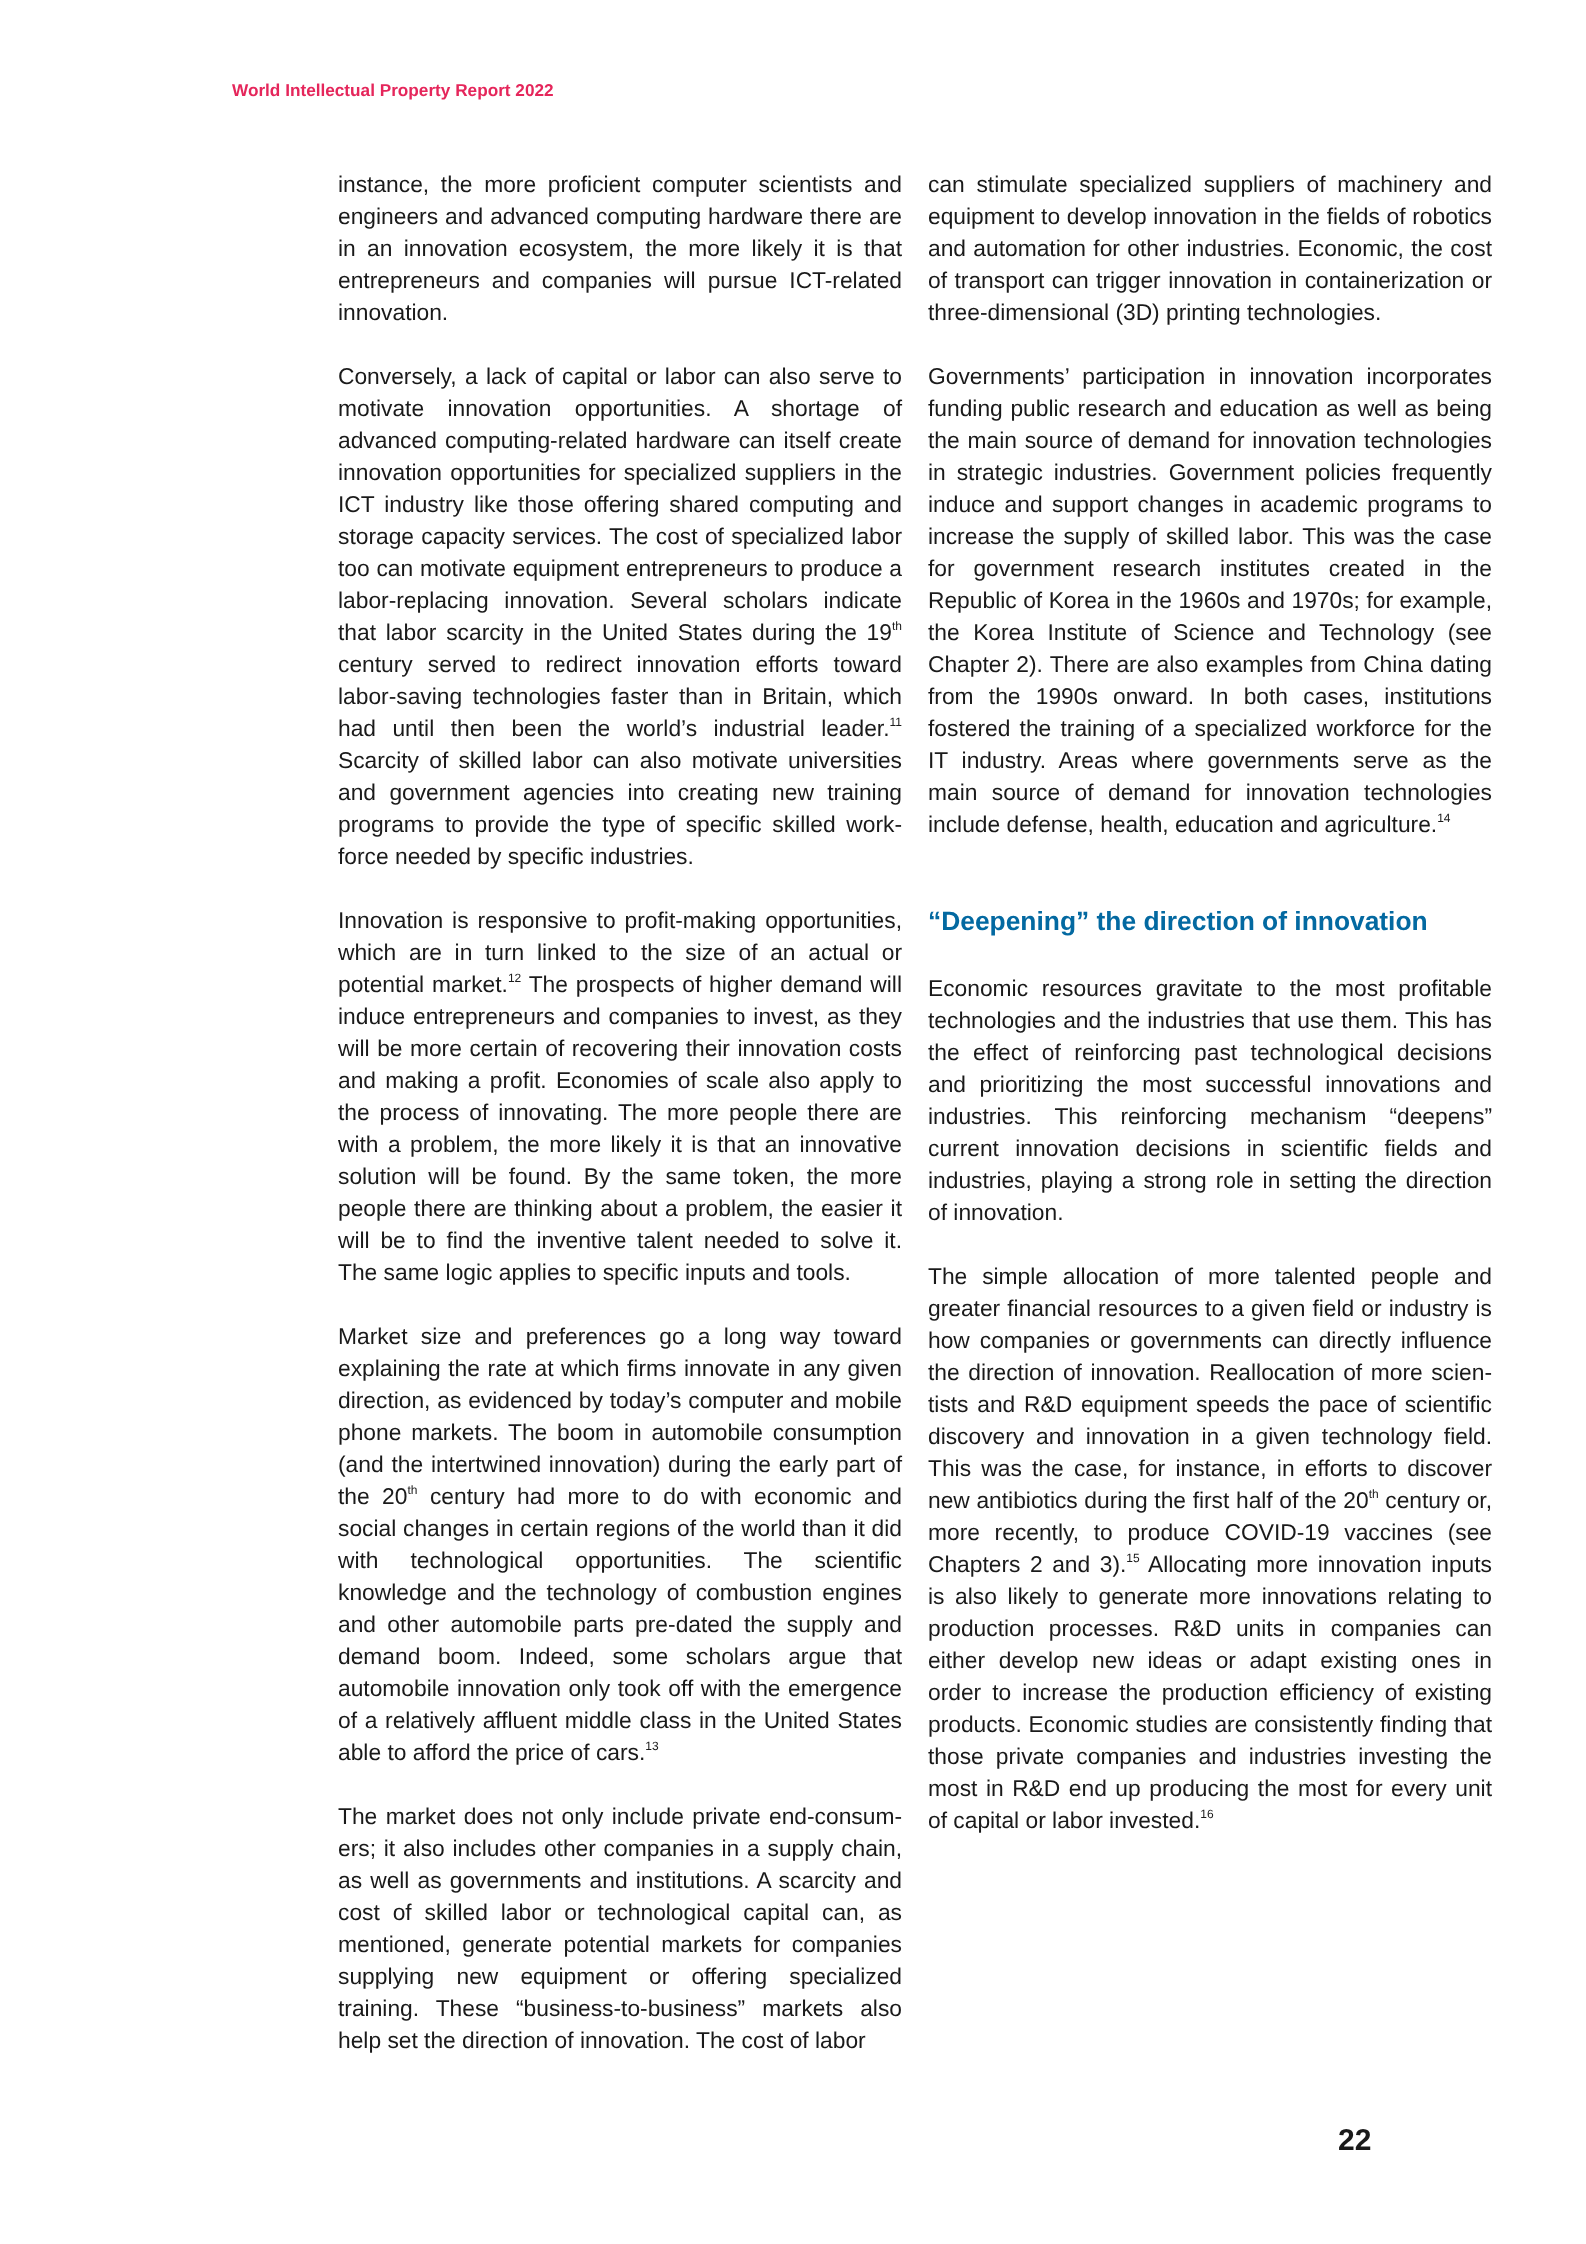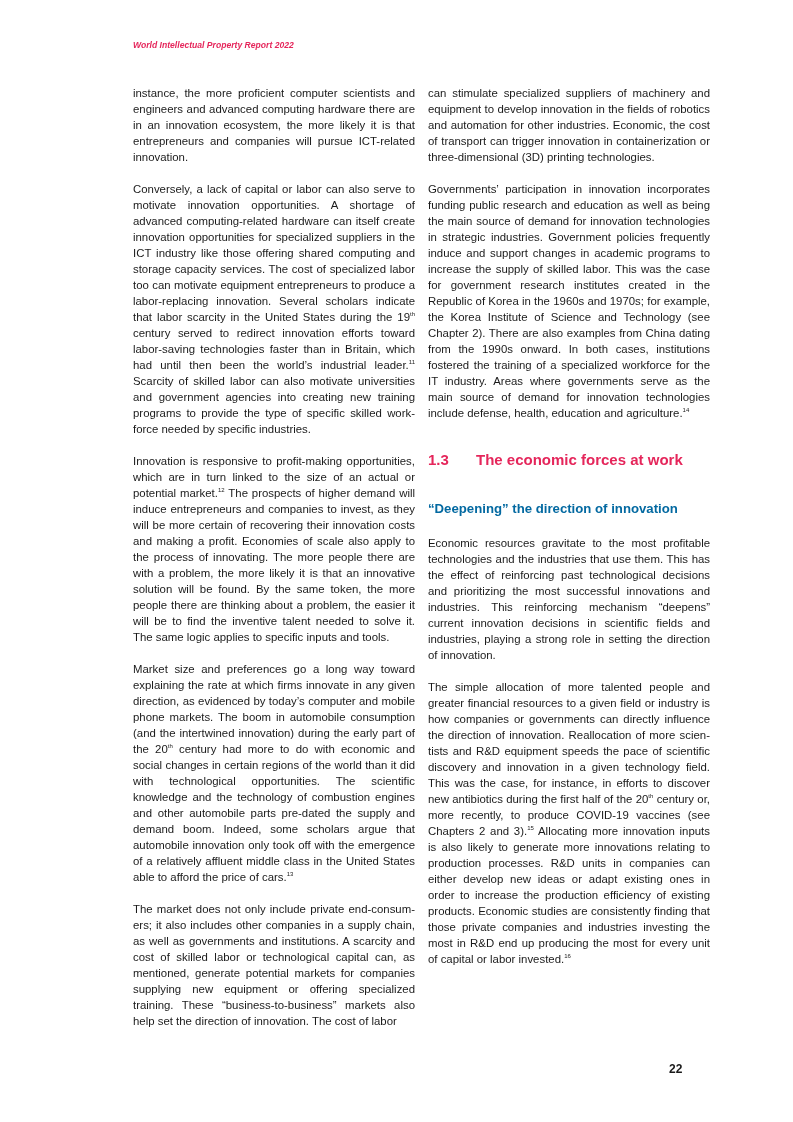--- a/index.html
+++ b/index.html
@@ -1,47 +1,46 @@
 <!DOCTYPE html>
 <html><head>
 <meta charset="utf-8">
 <style>
   html, body { margin: 0; padding: 0; background: #ffffff; }
   body { width: 793px; height: 1122px; position: relative; overflow: hidden;
          font-family: "Liberation Sans", sans-serif; color: #1a1a1a; }
-  .running-head { position: absolute; left: 133px; top: 40px; font-size: 8.6px; font-weight: bold;
-                  color: #e5265b; letter-spacing: 0; font-style: italic; }
+  .running-head { position: absolute; left: 116px; top: 40px; font-size: 8.6px; font-weight: bold;
+                  color: #e5265b; letter-spacing: 0; }
   .col { position: absolute; top: 85px; width: 282px; font-size: 11.4px; line-height: 16px;
-         text-align: justify; }
+         text-align: justify; margin-left: 36px; }
   .col.left { left: 133px; }
   .col.right { left: 428px; }
   .col p { margin: 0 0 16px 0; hyphens: manual; }
   sup { font-size: 6px; line-height: 0; vertical-align: 5px; }
   .section-head { color: #e5265b; font-weight: bold; font-size: 15px; line-height: 18px;
                   margin: 30px 0 18px 0 !important; text-align: left; }
   .section-head .num { display: inline-block; width: 48px; }
   .sub-head { color: #0369a1; font-weight: bold; font-size: 13.2px; line-height: 16px;
               margin: 32px 0 18px 0 !important; text-align: left; }
-  .page-number { position: absolute; left: 669px; top: 1062px; font-size: 12px; font-weight: bold; color: #1a1a1a; }
+  .page-number { position: absolute; left: 669px; top: 1062px; font-size: 15px; font-weight: bold; color: #1a1a1a; }
 </style>
 </head>
 <body>
 
 <div class="running-head">World Intellectual Property Report 2022</div>
 
 <div class="col left">
   <p>instance, the more proficient computer scientists and engineers and advanced computing hardware there are in an innovation ecosystem, the more likely it is that entrepreneurs and companies will pursue ICT-related innovation.</p>
   <p><span>Conversely, a lack of capital or labor can also serve to motivate innovation opportunities. A shortage of advanced computing-related hardware can itself create innovation opportunities for specialized suppliers in the ICT industry like those offering shared computing and storage capacity services. The cost of specialized labor too can motivate equipment entrepreneurs to produce a labor-replacing innovation. Several scholars indicate that labor scarcity in the United States during the 19</span><sup>th</sup><span> century served to redirect innovation efforts toward labor-saving technologies faster than in Britain, which had until then been the world’s industrial leader.</span><sup>11</sup><span> Scarcity of skilled labor can also motivate universities and government agencies into creating new training programs to provide the type of specific skilled work­force needed by specific industries.</span></p>
   <p><span>Innovation is responsive to profit-making opportuni­ties, which are in turn linked to the size of an actual or potential market.</span><sup>12</sup><span> The prospects of higher demand will induce entrepreneurs and companies to invest, as they will be more certain of recovering their innovation costs and making a profit. Economies of scale also apply to the process of innovating. The more people there are with a problem, the more likely it is that an innovative solution will be found. By the same token, the more people there are thinking about a problem, the easier it will be to find the inventive talent needed to solve it. The same logic applies to specific inputs and tools.</span></p>
   <p><span>Market size and preferences go a long way toward explaining the rate at which firms innovate in any given direction, as evidenced by today’s computer and mobile phone markets. The boom in automobile consumption (and the intertwined innovation) during the early part of the 20</span><sup>th</sup><span> century had more to do with economic and social changes in certain regions of the world than it did with technological opportunities. The scientific knowledge and the technology of combus­tion engines and other automobile parts pre-dated the supply and demand boom. Indeed, some scholars argue that automobile innovation only took off with the emergence of a relatively affluent middle class in the United States able to afford the price of cars.</span><sup>13</sup></p>
   <p>The market does not only include private end-consum­ers; it also includes other companies in a supply chain, as well as governments and institutions. A scarcity and cost of skilled labor or technological capital can, as mentioned, generate potential markets for compa­nies supplying new equipment or offering specialized training. These “business-to-business” markets also help set the direction of innovation. The cost of labor</p>
 </div>
 
 <div class="col right">
   <p>can stimulate specialized suppliers of machinery and equipment to develop innovation in the fields of robotics and automation for other industries. Economic, the cost of transport can trigger innovation in containerization or three-dimensional (3D) printing technologies.</p>
   <p><span>Governments’ participation in innovation incorpo­rates funding public research and education as well as being the main source of demand for innovation technologies in strategic industries. Government policies frequently induce and support changes in academic programs to increase the supply of skilled labor. This was the case for government research institutes created in the Republic of Korea in the 1960s and 1970s; for example, the Korea Institute of Science and Technology (see Chapter 2). There are also examples from China dating from the 1990s onward. In both cases, institutions fostered the train­ing of a specialized workforce for the IT industry. Areas where governments serve as the main source of demand for innovation technologies include defense, health, education and agriculture.</span><sup>14</sup></p>
-  <p class="section-head"><span class="num">1.3</span><span>The economic forces at work</span></p>
   <p class="sub-head">“Deepening” the direction of innovation</p>
   <p>Economic resources gravitate to the most profitable technologies and the industries that use them. This has the effect of reinforcing past technological deci­sions and prioritizing the most successful innovations and industries. This reinforcing mechanism “deepens” current innovation decisions in scientific fields and industries, playing a strong role in setting the direction of innovation.</p>
   <p><span>The simple allocation of more talented people and greater financial resources to a given field or industry is how companies or governments can directly influence the direction of innovation. Reallocation of more scien­tists and R&amp;D equipment speeds the pace of scientific discovery and innovation in a given technology field. This was the case, for instance, in efforts to discover new antibiotics during the first half of the 20</span><sup>th</sup><span> century or, more recently, to produce COVID-19 vaccines (see Chapters 2 and 3).</span><sup>15</sup><span> Allocating more innovation inputs is also likely to generate more innovations relating to production processes. R&amp;D units in companies can either develop new ideas or adapt existing ones in order to increase the production efficiency of existing products. Economic studies are consistently finding that those private companies and industries investing the most in R&amp;D end up producing the most for every unit of capital or labor invested.</span><sup>16</sup></p>
 </div>
 
 <div class="page-number">22</div>
 
 </body></html>

